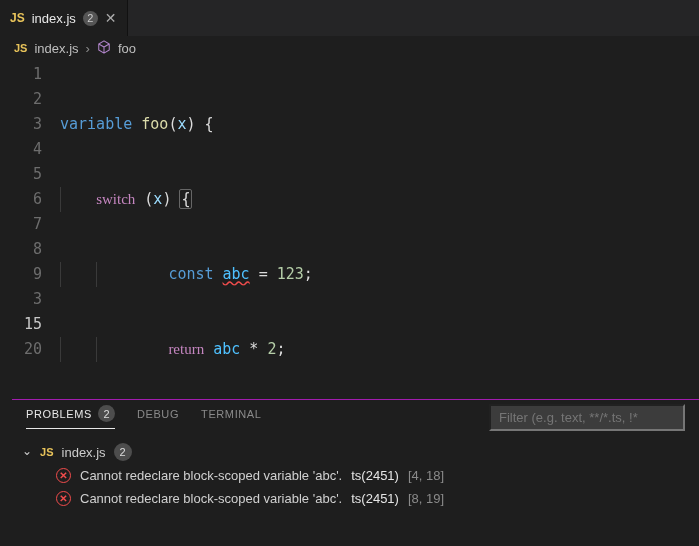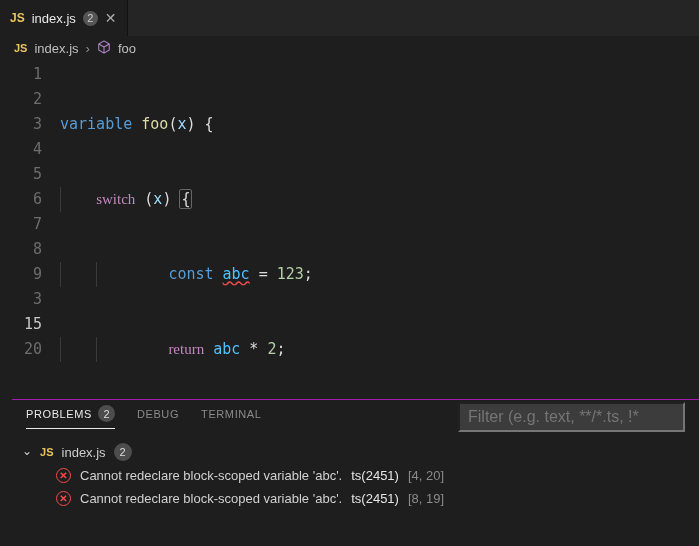--- a/index.html
+++ b/index.html
@@ -39,21 +39,21 @@
   .tok-num { color:#b5cea8; }
   .tok-punc { color:#dcdcdc; }
   .err { text-decoration: underline wavy #f14c4c; text-decoration-skip-ink: none; -webkit-text-decoration: underline wavy #f14c4c; }
   .brace-hl { border:1px solid #666; border-radius:2px; padding:0 1px; margin:0 -1px;}
   
   .panel { position:absolute; bottom:0; left:0; right:0; height:147px; background:#1e1e1e; border-top:1px solid #a21caf;margin-left:12px;}
   .panel-tabs { display:flex; align-items:center; height:34px; padding:0 14px; gap:22px; font-size:11px; letter-spacing:0.6px; color:#8a8a8a; }
   .pt { cursor:pointer; padding-bottom:6px;}
   .pt.active { color:#e8e8e8; border-bottom:1px solid #e8e8e8; }
   .pt .badge { display:inline-flex; align-items:center; justify-content:center; min-width:17px; height:17px; border-radius:10px; background:#4d4d4d; color:#ddd; font-size:11px; margin-left:6px; letter-spacing:0;}
-  .filter { margin-left:auto; background:#3c3c3c; color:#9a9a9a; padding:4px 8px; font-size:16px; min-width:130px; letter-spacing:0;}
+  .filter { margin-left:auto; background:#3c3c3c; color:#9a9a9a; padding:4px 8px; font-size:13px; min-width:130px; letter-spacing:0;}
   .problems-body { padding: 6px 10px 0 10px; font-size:13px; color:#ccc; }
   .pfile { display:flex; align-items:center; gap:8px; padding:3px 0;}
   .chev { color:#ccc; font-size:12px; display:inline-block; transform:translateY(-1px);}
   .pfile .js-icon { color:#e8c35a; font-weight:700; font-size:11px;}
   .pfile .cnt { display:inline-flex; align-items:center; justify-content:center; min-width:18px; height:18px; border-radius:10px; background:#4d4d4d; color:#ddd; font-size:11px;}
   .perr { display:flex; align-items:center; gap:9px; padding:4px 0 4px 34px;}
   .xic { width:15px; height:15px; border:1.6px solid #f14c4c; border-radius:50%; display:flex; align-items:center; justify-content:center; color:#f14c4c; font-size:10px; font-weight:700;}
   .perr .msg { color:#d0d0d0;}
   .perr .code { color:#e5e5e5;}
   .perr .loc { color:#8a8a8a;}
@@ -125,21 +125,21 @@
     <div class="pfile">
       <span class="chev">⌄</span>
       <span class="js-icon">JS</span>
       <span>index.js</span>
       <span class="cnt">2</span>
     </div>
     <div class="perr">
       <span class="xic">✕</span>
       <span class="msg">Cannot redeclare block-scoped variable 'abc'.</span>
       <span class="code">ts(2451)</span>
-      <span class="loc">[4, 20]</span>
+      <span class="loc">[4, 18]</span>
     </div>
     <div class="perr">
       <span class="xic">✕</span>
       <span class="msg">Cannot redeclare block-scoped variable 'abc'.</span>
       <span class="code">ts(2451)</span>
       <span class="loc">[8, 19]</span>
     </div>
   </div>
 </div>
 

